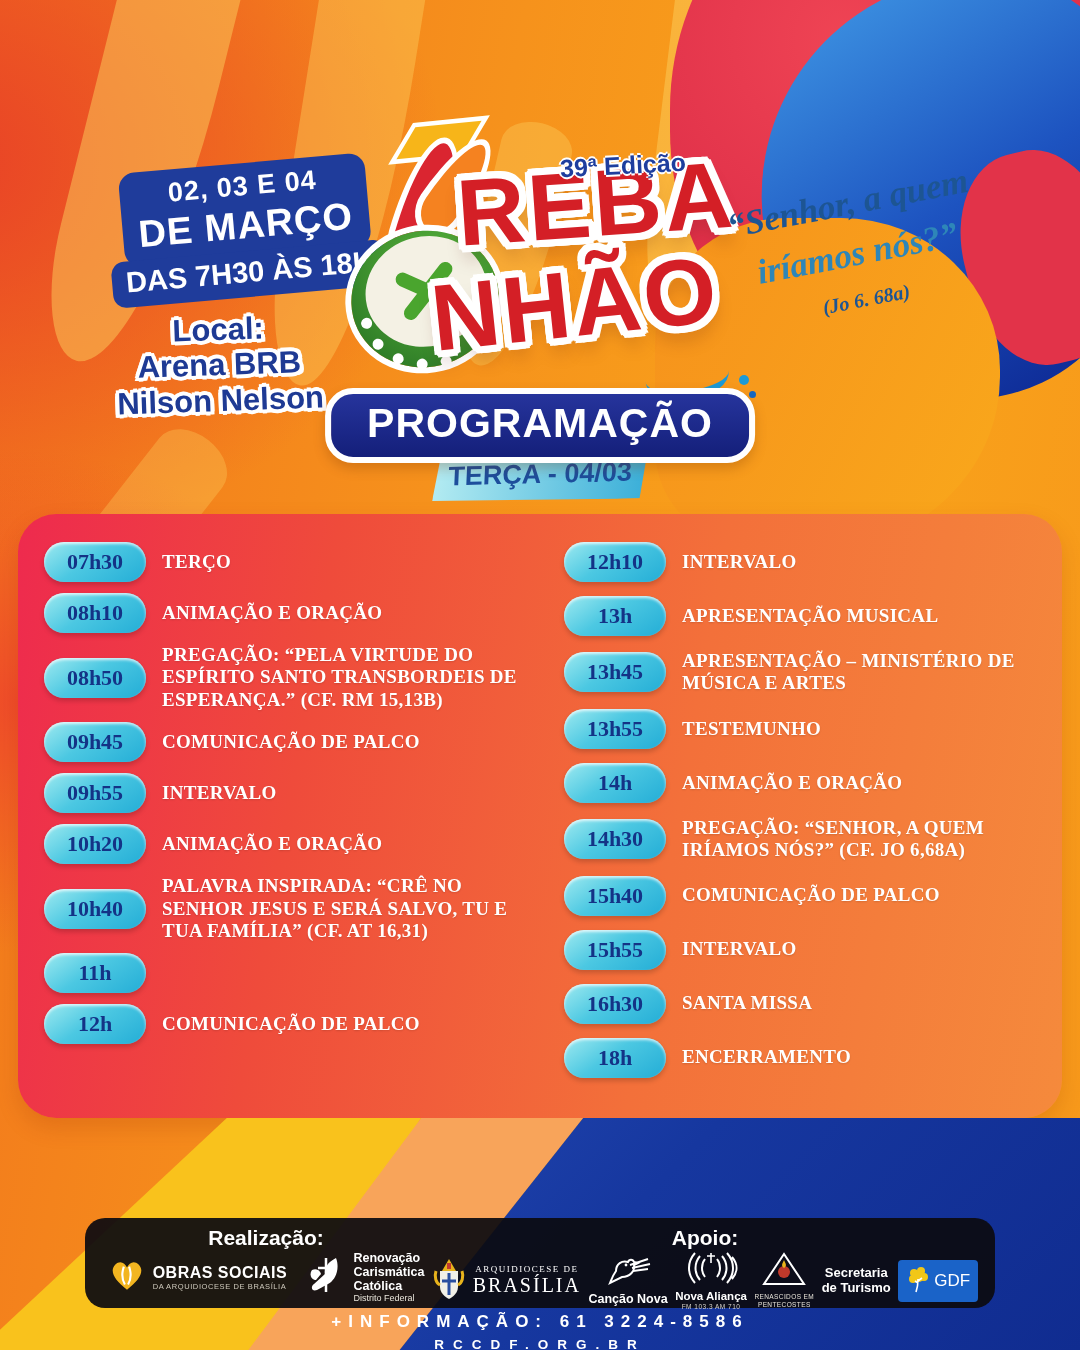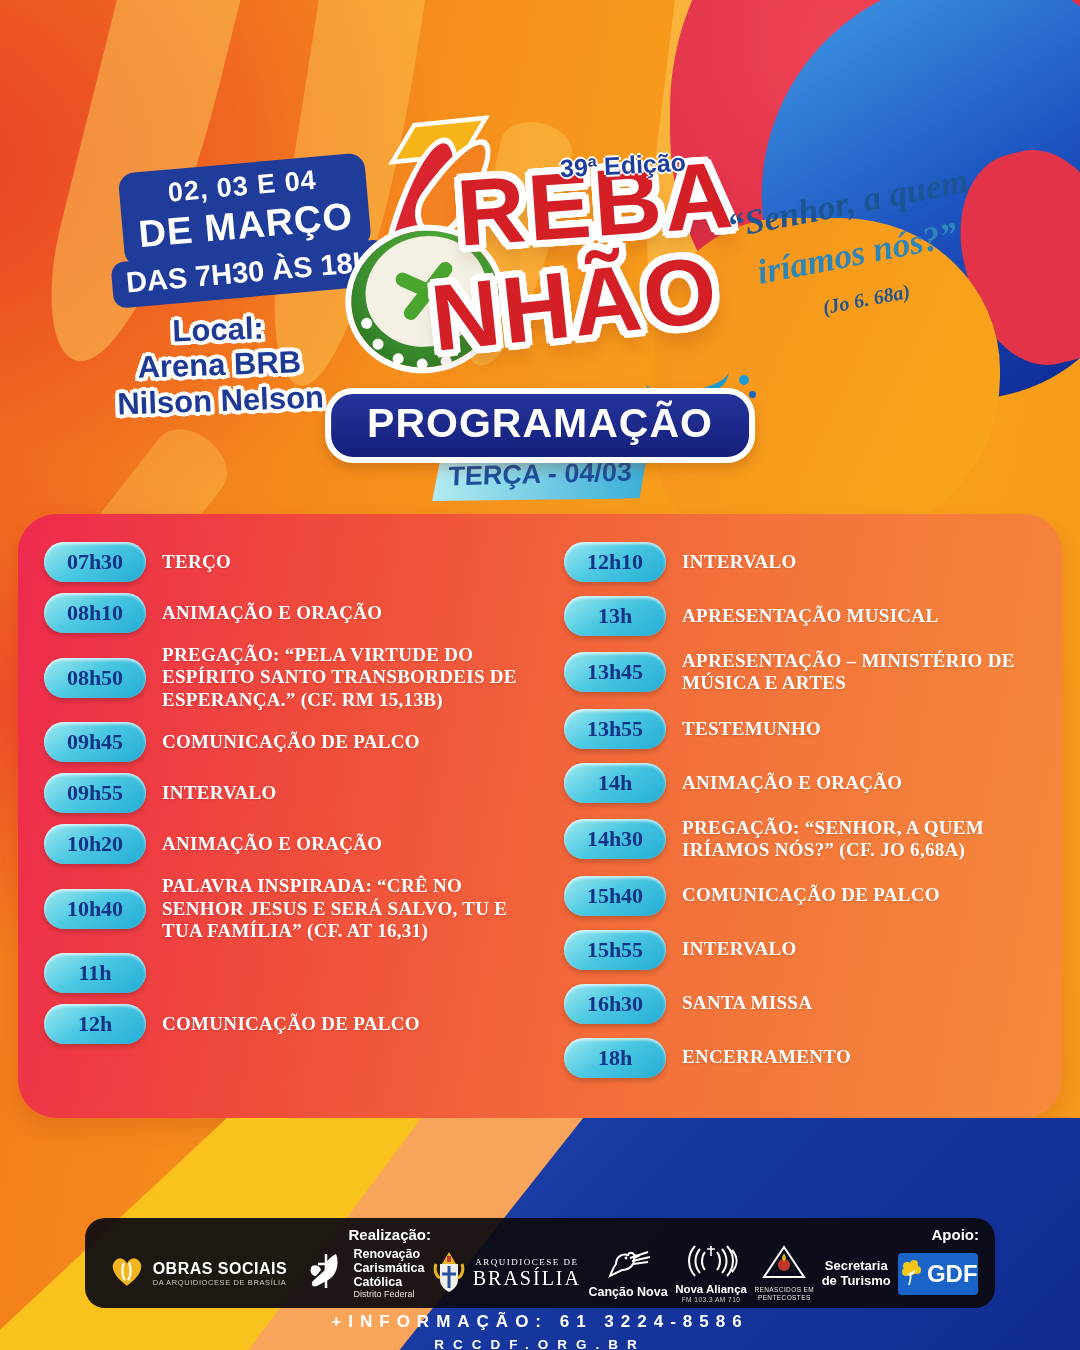--- a/index.html
+++ b/index.html
@@ -101,37 +101,37 @@
   .band-yellow{position:absolute;inset:0;background:#f9c21c;
      clip-path:polygon(21% 0,39% 0,25% 100%,-2% 100%);}
   .band-peach{position:absolute;inset:0;background:#f8a45a;
      clip-path:polygon(39% 0,54% 0,37% 100%,23% 100%);}
   .band-blue{position:absolute;inset:0;background:linear-gradient(135deg,#2c55c0 0%,#16379f 55%,#102c90 100%);
      clip-path:polygon(54% 0,100% 0,100% 100%,37% 100%);}
   .footer-bar{left:85px;top:1218px;width:910px;height:90px;background:rgba(12,11,16,.93);border-radius:20px;
      z-index:6;display:flex;align-items:stretch;padding:6px 16px;box-sizing:border-box;color:#fff;}
   .f-group{display:flex;flex-direction:column;}
   .f-group-real{width:330px;} .f-group-apoio{flex:1;}
-  .f-label{font-size:15px;font-weight:bold;text-align:right;margin:2px 0 1px;}
+  .f-label{font-size:21px;font-weight:bold;text-align:center;margin:2px 0 1px;}
   .f-logos{display:flex;align-items:center;justify-content:space-around;flex:1;gap:6px;}
   .f-item{display:flex;align-items:center;gap:7px;}
   .f-item-col{display:flex;flex-direction:column;align-items:center;gap:1px;}
   .os-t1{font-size:16px;font-weight:bold;letter-spacing:.5px;}
   .os-t2{font-size:7.5px;color:#cfcabd;letter-spacing:.6px;}
   .rcc-text div{font-size:12.5px;font-weight:bold;line-height:1.12;}
   .rcc-text .small{font-size:9px;font-weight:normal;color:#e8e4da;}
   .arq-t1{font-size:9px;letter-spacing:1.5px;font-family:"Liberation Serif",serif;text-align:center;}
   .arq-t2{font-size:20px;letter-spacing:2px;font-family:"Liberation Serif",serif;}
   .cn-text{font-size:12.5px;font-weight:bold;}
   .na-text{font-size:11.5px;font-weight:bold;}
   .na-sub{font-size:6.5px;color:#d8d4cc;letter-spacing:.5px;}
   .rp-sub{font-size:6.5px;letter-spacing:.4px;text-align:center;line-height:1.2;color:#e8e4da;}
   .st-text{font-size:13px;font-weight:bold;line-height:1.15;text-align:center;}
   .gdf-box{width:80px;height:42px;background:#1a63c8;border-radius:4px;display:flex;align-items:center;justify-content:center;gap:4px;}
-  .gdf-t{font-size:24px;font-weight:bold;}
+  .gdf-t{font-size:17px;font-weight:normal;}
   .contact{left:0;top:1312px;width:1080px;text-align:center;color:#fff;z-index:7;}
   .contact-l1{font-size:17px;font-weight:bold;letter-spacing:7px;}
   .contact-l2{font-size:13.5px;font-weight:bold;letter-spacing:9px;margin-top:5px;}
 </style>
 </head>
 <body>
 
 <div class="poster">
 
   <div class="droplet d1"></div>

